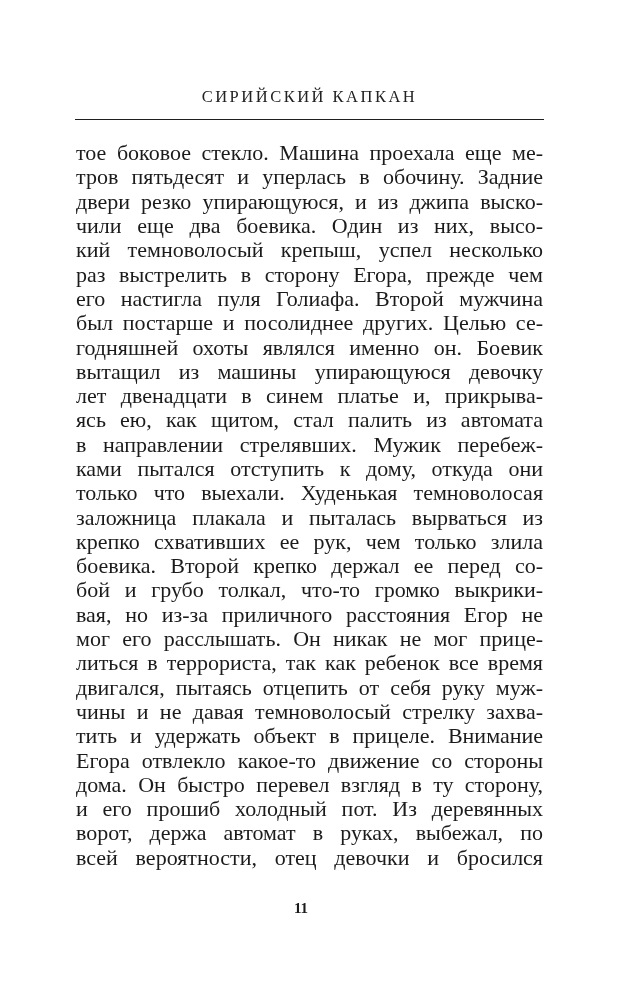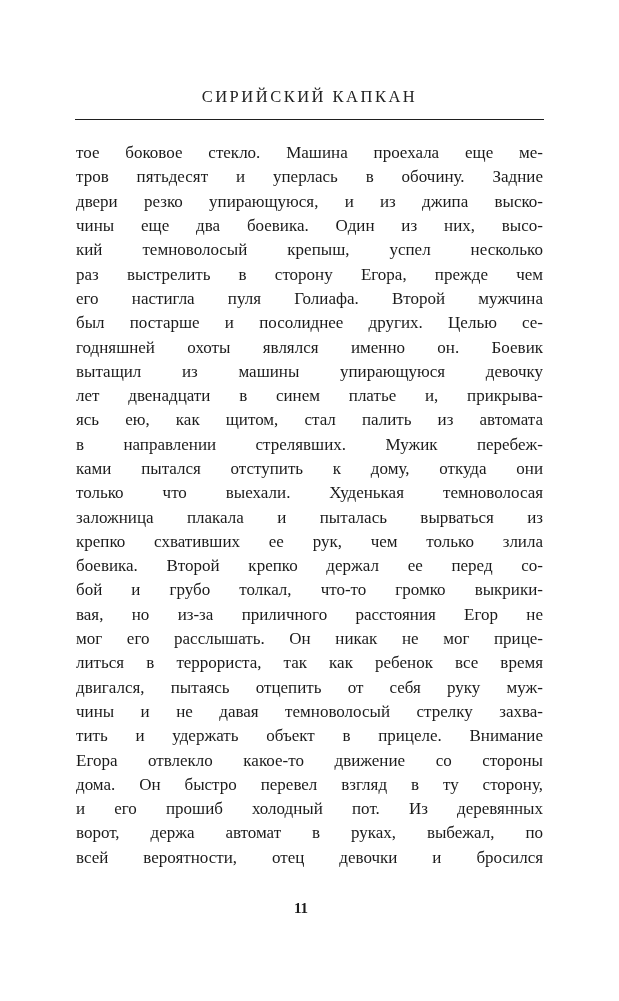--- a/index.html
+++ b/index.html
@@ -31,21 +31,21 @@
   .header-rule {
     width: 469px;
     margin: 13px auto 0 auto;
     border: none;
     border-top: 1.5px solid #1f1f1f;
     height: 0;
   }
   .body-text {
     width: 467px;
     margin: 21px auto 0 auto;
-    font-size: 17px;
+    font-size: 22px;
   }
   .text-line {
     line-height: 24.3px;
     text-align: justify;
     text-align-last: justify;
     -moz-text-align-last: justify;
     white-space: normal;
     word-spacing: 0.5px;
   }
   .footer {
@@ -68,21 +68,21 @@
 
   <div class="header">
     <div class="header-title">СИРИЙСКИЙ КАПКАН</div>
     <div class="header-rule"></div>
   </div>
 
   <div class="body-text">
       <div class="text-line">тое боковое стекло. Машина проехала еще ме-</div>
       <div class="text-line">тров пятьдесят и уперлась в обочину. Задние</div>
       <div class="text-line">двери резко упирающуюся, и из джипа выско-</div>
-      <div class="text-line">чины еще два боевика. Один из них, высо-</div>
+      <div class="text-line">чили еще два боевика. Один из них, высо-</div>
       <div class="text-line">кий темноволосый крепыш, успел несколько</div>
       <div class="text-line">раз выстрелить в сторону Егора, прежде чем</div>
       <div class="text-line">его настигла пуля Голиафа. Второй мужчина</div>
       <div class="text-line">был постарше и посолиднее других. Целью се-</div>
       <div class="text-line">годняшней охоты являлся именно он. Боевик</div>
       <div class="text-line">вытащил из машины упирающуюся девочку</div>
       <div class="text-line">лет двенадцати в синем платье и, прикрыва-</div>
       <div class="text-line">ясь ею, как щитом, стал палить из автомата</div>
       <div class="text-line">в направлении стрелявших. Мужик перебеж-</div>
       <div class="text-line">ками пытался отступить к дому, откуда они</div>

